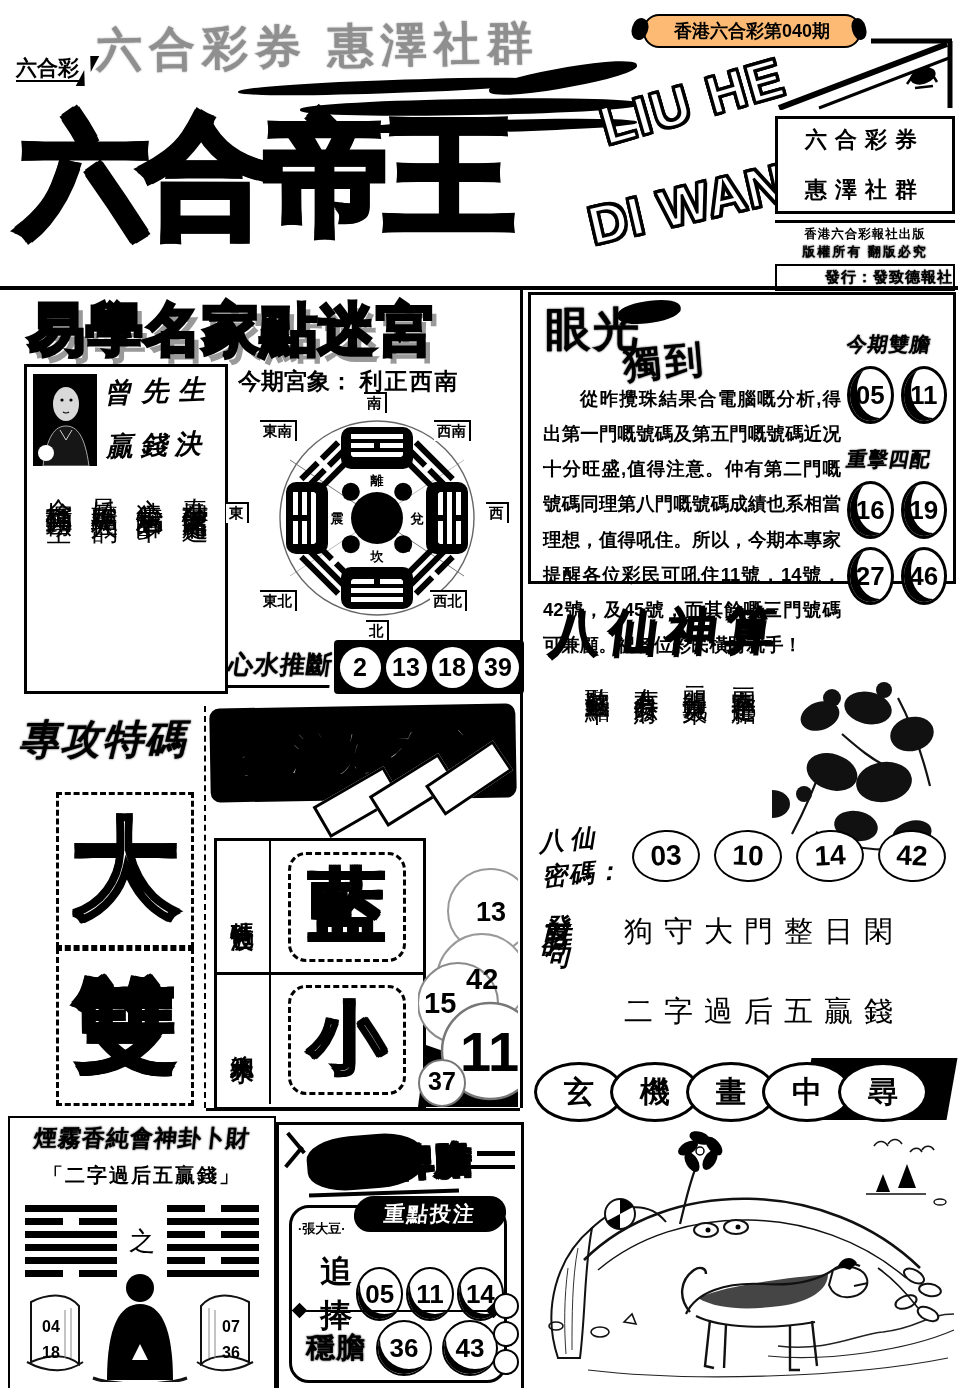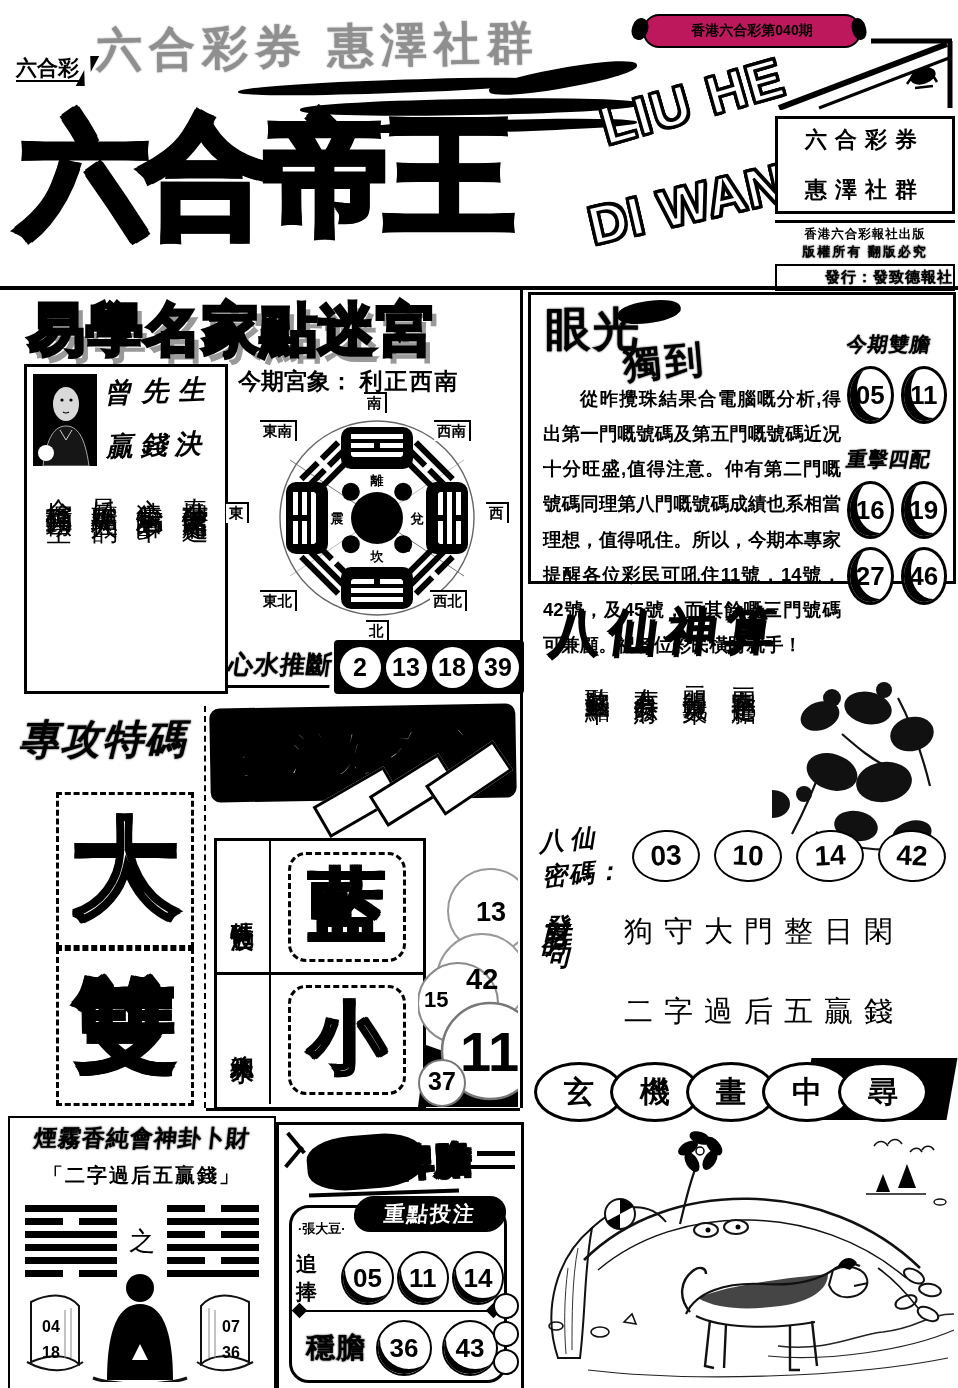--- a/index.html
+++ b/index.html
@@ -56,21 +56,21 @@
   <div class="blob" style="left:238px;top:80px;width:310px;height:13px;transform:rotate(-2deg);"></div>
   <div class="blob" style="left:300px;top:99px;width:340px;height:16px;transform:rotate(-1deg);"></div>
   <div class="blob" style="left:352px;top:120px;width:285px;height:12px;transform:rotate(-1.5deg);"></div>
   <div class="blob" style="left:488px;top:68px;width:150px;height:20px;transform:rotate(-10deg);"></div>
 
   <div class="abs oc" style="left:20px;top:106px;font-size:128px;font-weight:900;letter-spacing:-6px;line-height:1.1;-webkit-text-stroke:7px #000;">六合帝王</div>
 
   <div class="abs oc-sm" style="left:598px;top:70px;font-size:54px;font-weight:900;transform:rotate(-16deg);letter-spacing:2px;">LIU HE</div>
   <div class="abs oc-sm" style="left:586px;top:168px;font-size:54px;font-weight:900;transform:rotate(-13deg);letter-spacing:1px;">DI WANG</div>
 
-  <div class="abs" style="left:643px;top:14px;width:214px;height:30px;border:2.5px solid #000;border-radius:16px;display:flex;align-items:center;justify-content:center;font-size:14px;font-weight:700;background:#be185d;text-align:right;">香港六合彩第040期</div>
+  <div class="abs" style="left:643px;top:14px;width:214px;height:30px;border:2.5px solid #000;border-radius:16px;display:flex;align-items:center;justify-content:center;font-size:18px;font-weight:700;background:#fdba74;text-align:right;">香港六合彩第040期</div>
   <div class="blob" style="left:632px;top:18px;width:16px;height:22px;transform:rotate(18deg);"></div>
   <div class="blob" style="left:852px;top:18px;width:14px;height:22px;transform:rotate(-16deg);"></div>
 
   <div class="abs" style="left:775px;top:36px;width:180px;height:252px;">
     <svg width="180" height="74" viewBox="0 0 180 74">
       <path d="M4,72 L172,8" stroke="#000" stroke-width="6" fill="none"></path>
       <path d="M44,72 L174,22" stroke="#000" stroke-width="3" fill="none"></path>
       <path d="M96,5 L177,5" stroke="#000" stroke-width="5" fill="none"></path>
       <path d="M175,5 L175,72" stroke="#000" stroke-width="5" fill="none"></path>
       <ellipse cx="148" cy="40" rx="13" ry="8" fill="#000" transform="rotate(-18 148 40)"></ellipse>
@@ -270,21 +270,21 @@
     <svg class="abs" style="left:0;top:0;" width="100" height="262" viewBox="0 0 100 262">
       <polygon points="0,262 8,200 100,232 100,262" fill="#000"></polygon>
       <circle cx="72" cy="66" r="42" fill="#fff" stroke="#999" stroke-width="2"></circle>
       <circle cx="64" cy="134" r="45" fill="#fff" stroke="#999" stroke-width="2"></circle>
       <circle cx="40" cy="158" r="40" fill="#fff" stroke="#8a8a8a" stroke-width="2"></circle>
       <circle cx="72" cy="206" r="48" fill="#fff" stroke="#777" stroke-width="2.5"></circle>
       <circle cx="24" cy="238" r="23" fill="#fff" stroke="#777" stroke-width="2"></circle>
     </svg>
     <span class="abs" style="left:58px;top:52px;font-size:27px;font-weight:900;">13</span>
     <span class="abs" style="left:48px;top:118px;font-size:29px;font-weight:900;">42</span>
-    <span class="abs" style="left:6px;top:142px;font-size:22px;font-weight:900;">15</span>
+    <span class="abs" style="left:6px;top:142px;font-size:29px;font-weight:900;">15</span>
     <span class="abs" style="left:42px;top:174px;font-size:56px;font-weight:900;">11</span>
     <span class="abs" style="left:10px;top:222px;font-size:25px;font-weight:900;">37</span>
   </div>
 
   <div class="hrule" style="left:206px;top:1108px;width:314px;height:3px;"></div>
   <div class="hrule" style="left:520px;top:290px;width:3px;height:818px;"></div>
 
   <div class="abs" style="left:528px;top:292px;width:422px;height:286px;border:3px solid #000;background:#fff;">
     <div class="abs" style="left:14px;top:4px;font-size:46px;font-weight:700;letter-spacing:2px;text-shadow:0 0 2px #000;">眼光</div>
     <div class="blob" style="left:86px;top:6px;width:64px;height:22px;transform:rotate(-8deg);"></div>
@@ -496,21 +496,21 @@
     <div class="abs" style="left:198px;top:26px;width:38px;height:5px;background:#000;"></div>
     <div class="abs" style="left:192px;top:40px;width:44px;height:4px;background:#000;"></div>
     <div class="abs" style="left:30px;top:66px;width:150px;height:4px;background:#000;transform:rotate(-2deg);"></div>
 
     <div class="abs" style="left:10px;top:80px;width:212px;height:172px;border:3px solid #000;border-radius:20px;">
       <div class="abs" style="left:6px;top:12px;font-size:13px;font-weight:700;">·張大豆·</div>
       <div class="abs" style="left:62px;top:-12px;width:152px;height:36px;background:#000;border-radius:18px;transform:skewX(-6deg);display:flex;align-items:center;justify-content:center;">
         <span style="color:#fff;font-size:21px;font-weight:900;letter-spacing:2px;">重點投注</span>
       </div>
       <div class="abs" style="left:4px;top:42px;display:flex;align-items:center;gap:3px;">
-        <span class="serif" style="font-size:21px;font-weight:900;letter-spacing:1px;">追捧</span>
+        <span class="serif" style="font-size:32px;font-weight:900;letter-spacing:1px;text-align:right;">追捧</span>
         <div class="tball">05</div>
         <div class="tball">11</div>
         <div class="tball">14</div>
       </div>
       <div class="abs" style="left:8px;top:102px;width:192px;height:2px;background:#000;"></div>
       <div class="abs" style="left:2px;top:97px;width:11px;height:11px;background:#000;transform:rotate(45deg);"></div>
       <div class="abs" style="left:196px;top:97px;width:11px;height:11px;background:#000;transform:rotate(45deg);"></div>
       <div class="abs" style="left:14px;top:112px;display:flex;align-items:center;gap:10px;">
         <span style="font-size:29px;font-weight:900;letter-spacing:1px;text-shadow:0 0 2px #000;">穩膽</span>
         <div class="tball" style="width:52px;height:52px;">36</div>

